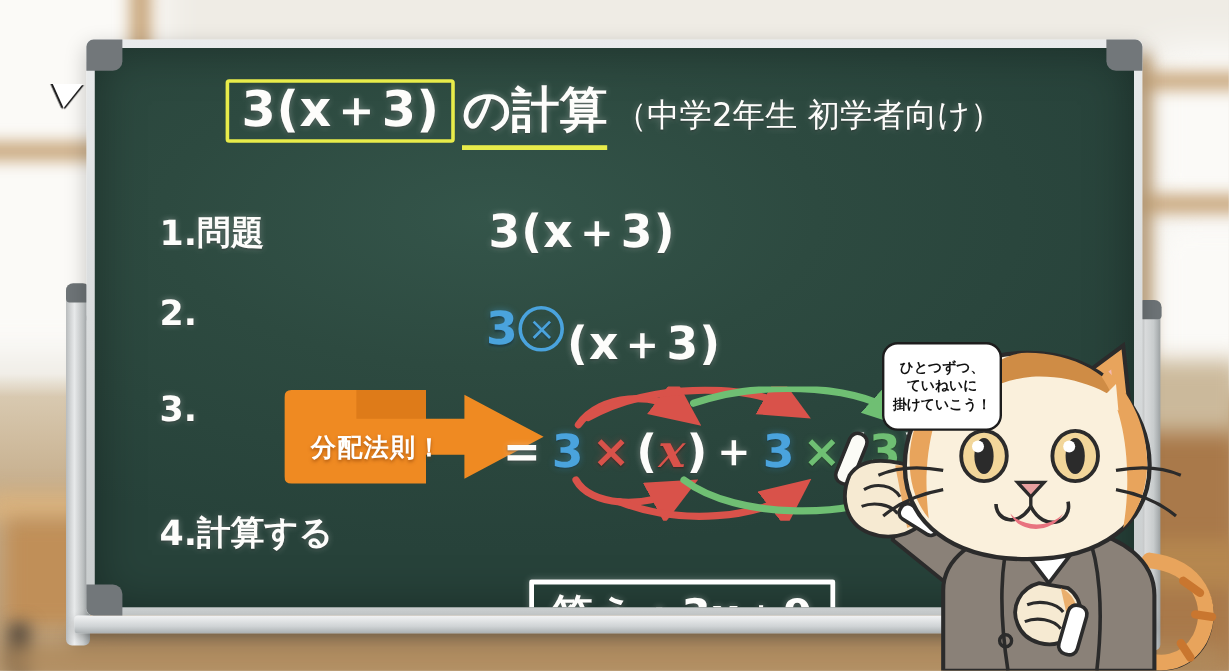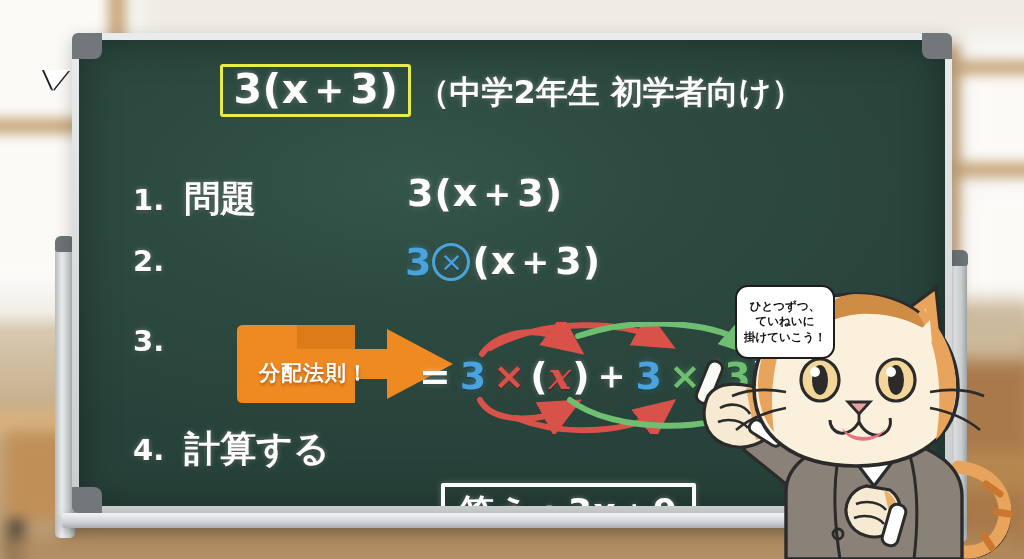--- a/index.html
+++ b/index.html
@@ -95,26 +95,26 @@
   }
   #titleBox {
     border: 3px solid #e8ec4a; border-radius: 3px;
     padding: 1px 10px 3px; font-size: 41px; font-weight: 700; line-height: 1.05;
     letter-spacing: .5px;
   }
   #titleMain {
     font-size: 40px; font-weight: 700; margin-left: 6px;
     border-bottom: 4px solid #e8ec4a; padding-bottom: 2px;
   }
-  #titleSub { font-size: 32px; font-weight: 700; margin-left: 6px; }
+  #titleSub { font-size: 27px; font-weight: 400; margin-left: 6px; }
 
   
   .row { position: absolute; display: flex; align-items: center; }
   .stepNo { font-size: 29px; font-weight: 700; }
-  .stepLbl { font-size: 36px; font-weight: 700; margin-left: 20px; }
+  .stepLbl { font-size: 28px; font-weight: 700; margin-left: 0; }
   .expr { font-size: 38px; font-weight: 700; letter-spacing: 1px; }
 
   
   .blue { color: #4aa3dd; text-shadow: 0 0 6px rgba(74,163,221,.45), 0 1px 2px rgba(0,0,0,.5); }
   .red  { color: #d9524a; text-shadow: 0 0 6px rgba(217,82,74,.4), 0 1px 2px rgba(0,0,0,.5); }
   .green{ color: #6fbf73; text-shadow: 0 0 6px rgba(111,191,115,.4), 0 1px 2px rgba(0,0,0,.5); }
   .circTimes {
     display: inline-flex; align-items: center; justify-content: center;
     width: 38px; height: 38px; border: 3px solid #4aa3dd; border-radius: 50%;
     font-size: 27px; line-height: 1; vertical-align: -3px;
@@ -197,38 +197,39 @@
 <div id="board">
   <div class="corner c-tl"></div>
   <div class="corner c-tr"></div>
   <div class="corner c-bl"></div>
   <div class="corner c-br"></div>
 
   <div id="slate">
 
     <div id="titleRow">
       <span id="titleBox" class="chalk">3(x＋3)</span>
+      <span id="titleMain" class="chalk">の計算</span>
       <span id="titleSub" class="chalk">（中学2年生 初学者向け）</span>
     </div>
 
     <div class="row" style="left:54px;top:135px;">
       <span class="chalk stepNo">1.</span>
       <span class="chalk stepLbl">問題</span>
     </div>
     <div class="row" style="left:328px;top:128px;">
       <span class="chalk expr">3(x＋3)</span>
     </div>
 
     <div class="row" style="left:54px;top:204px;">
       <span class="chalk stepNo">2.</span>
     </div>
     <div class="row" style="left:326px;top:196px;align-items:center;">
       <span class="expr blue">3</span>
       <span class="circTimes blue">×</span>
-      <span class="chalk expr" style="margin-left:2px;">(x＋3)</span>
+      <span class="chalk expr" style="margin-left:2px;margin-top:25px;">(x＋3)</span>
     </div>
 
     <div class="row" style="left:54px;top:284px;">
       <span class="chalk stepNo">3.</span>
     </div>
 
     <div id="banner">
       <svg id="bannerSvg" viewBox="0 0 222 82">
         <path d="M6 2 H118 V26 H150 L150 6 L216 41 L150 76 V56 H118 V80 H6 Q0 80 0 74 V8 Q0 2 6 2 Z" fill="#ef8a22"></path>
         <path d="M60 2 H118 V26 H60 Z" fill="#cf6f12" opacity="0.55"></path>

